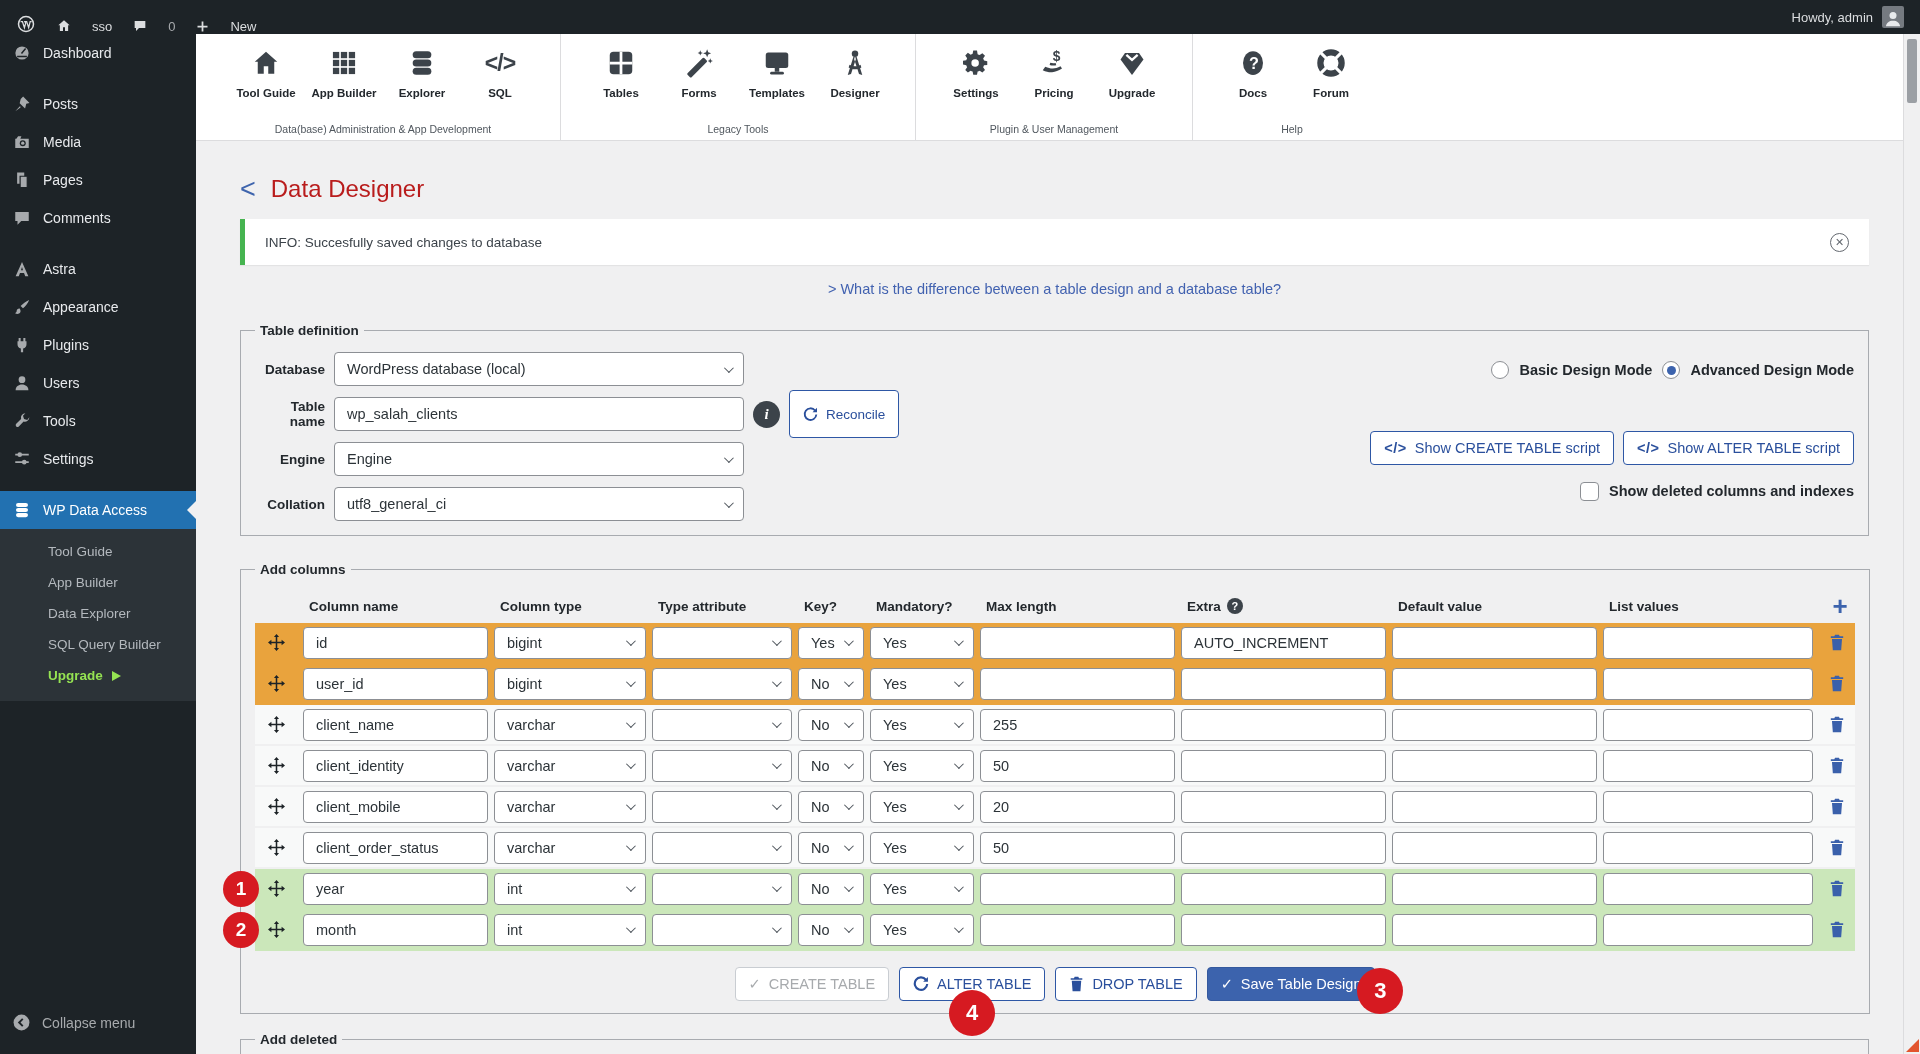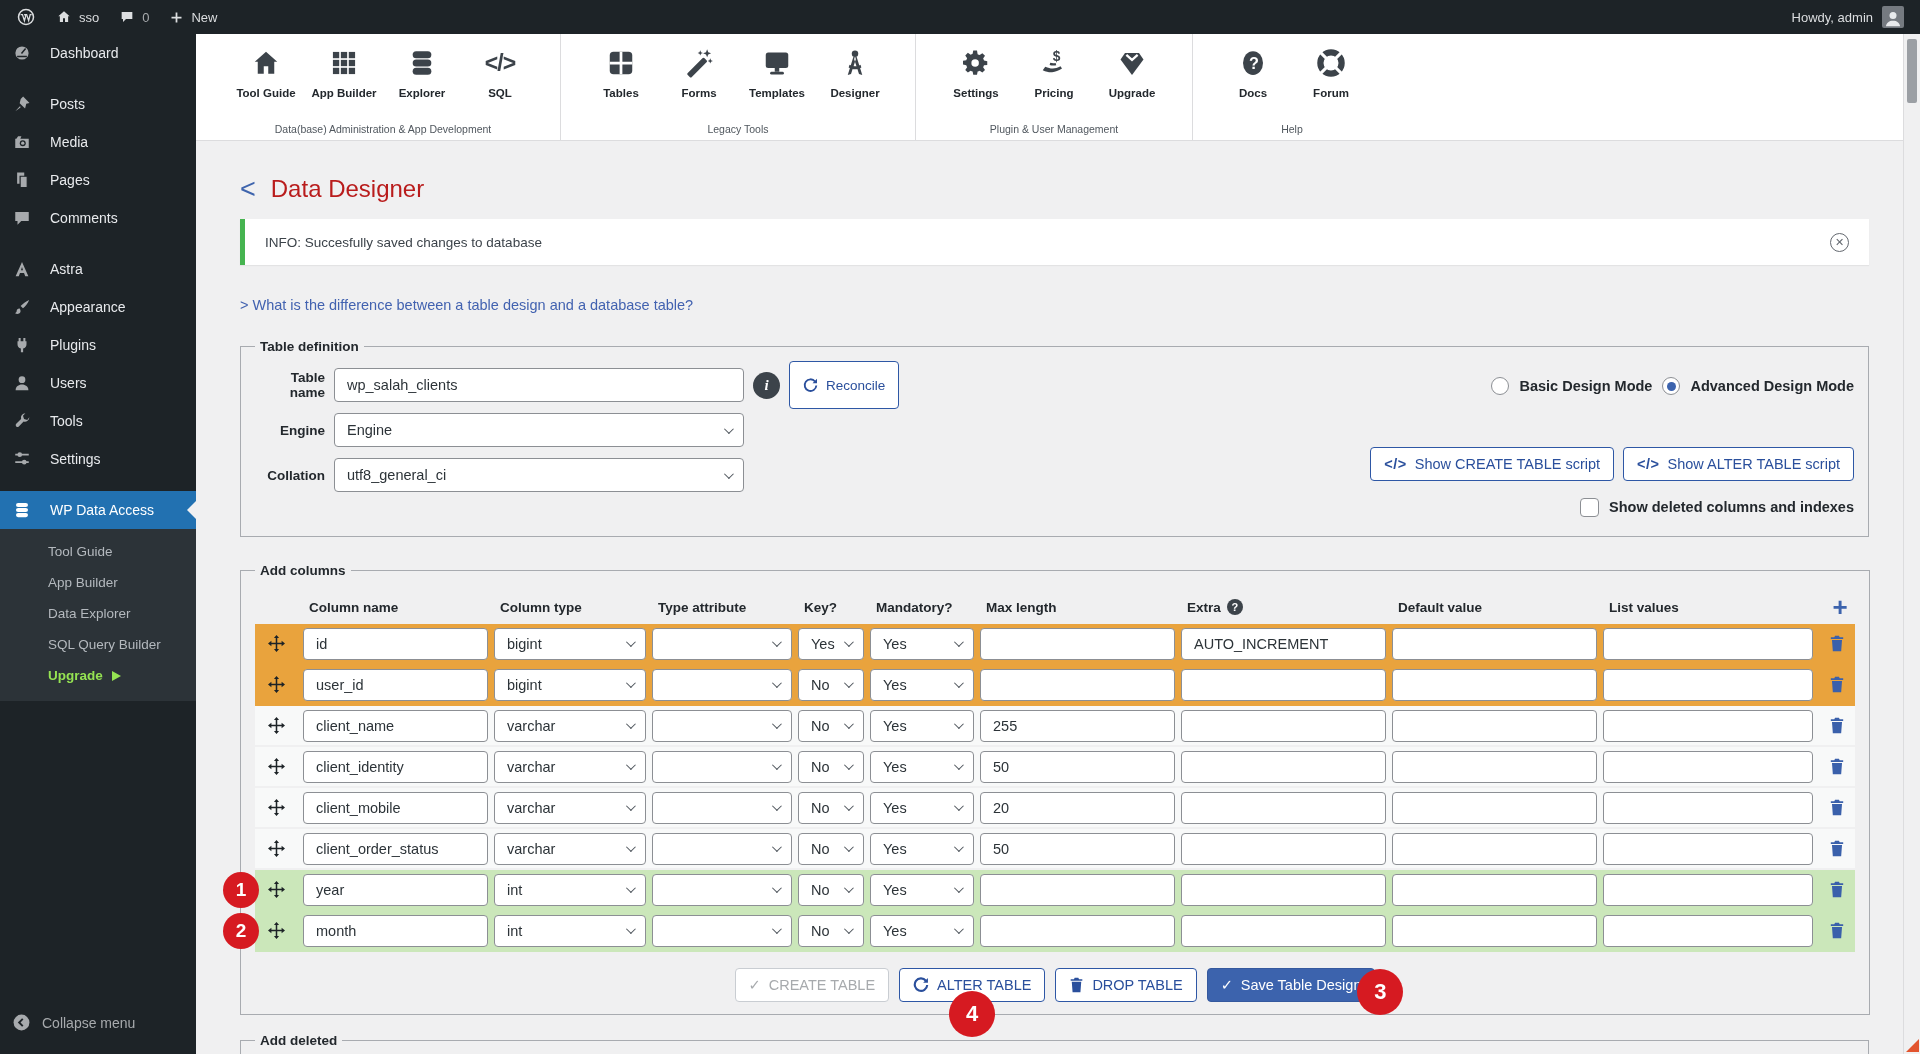--- a/index.html
+++ b/index.html
@@ -3,28 +3,28 @@
 <meta charset="utf-8">
 <style>
   *{box-sizing:border-box;margin:0;padding:0}
   html,body{width:1920px;height:1054px;overflow:hidden}
   body{font-family:"Liberation Sans",sans-serif;background:#f0f0f1;color:#2c3338;position:relative}
   svg{display:block}
 
   
   .adminbar{position:absolute;top:0;left:0;width:1920px;height:34px;background:#1d2327;color:#dcdee0;
     display:flex;align-items:center;gap:20px;padding:0 16px;font-size:13px;z-index:60}
-  .ab-item{display:flex;align-items:center;gap:7px;height:34px;cursor:pointer;color:#dcdee0}
+  .ab-item{display:flex;align-items:flex-end;gap:20px;height:34px;cursor:pointer;color:#dcdee0}
   .ab-count{color:#a7aaad}
   .ab-right{margin-left:auto;display:flex;align-items:center;gap:9px}
   .avatar{width:22px;height:22px;background:#757a80;border-radius:2px;overflow:hidden;display:flex;align-items:flex-end;justify-content:center}
 
   
   .sidebar{position:absolute;left:0;top:34px;width:196px;height:1020px;background:#1d2327;z-index:50;font-size:14px}
-  .mi{display:flex;align-items:center;gap:18px;padding:9px 8px 9px 12px;color:#e8eaed;cursor:pointer}
+  .mi{display:flex;align-items:center;gap:11px;padding:9px 8px 9px 12px;color:#e8eaed;cursor:pointer}
   .mi .micon{width:20px;height:20px;color:#a7aaad;display:flex;align-items:center;justify-content:center;flex:none}
   .mi.gap{margin-top:13px}
   .mi.active{background:#2271b1;color:#fff;position:relative}
   .mi.active .micon{color:#fff}
   .mi.active::after{content:"";position:absolute;right:0;top:50%;transform:translateY(-50%);
     border:9px solid transparent;border-right:9px solid #f0f0f1;border-left:none}
   .submenu{background:#2c3338;padding:7px 0 10px}
   .smi{padding:8px 12px 8px 48px;color:#b4b9be;font-size:13.5px;cursor:pointer}
   .smi.upgrade{color:#95e352;display:flex;align-items:center;gap:9px;font-weight:700}
   .tri-right{width:0;height:0;border-top:5px solid transparent;border-bottom:5px solid transparent;border-left:9px solid #95e352}
@@ -47,21 +47,21 @@
 
   
   .page{padding:0 34px 0 44px}
   .h1row{display:flex;align-items:center;gap:15px;margin-top:30px;height:36px}
   .backlink{color:#3e64ad;font-size:27px;line-height:30px;cursor:pointer}
   .title{font-size:24px;font-weight:400;color:#b91c1c}
   .infobox{margin-top:12px;background:#fff;border-left:5px solid #46b450;height:46px;display:flex;align-items:center;
     padding:0 20px;font-size:13.5px;color:#3c434a;box-shadow:0 1px 1px rgba(0,0,0,.05)}
   .dismiss{margin-left:auto;width:19px;height:19px;border-radius:50%;border:1.7px solid #646970;color:#646970;
     font-size:11px;line-height:1;display:flex;align-items:center;justify-content:center;cursor:pointer}
-  .helplink{margin-top:32px;height:24px;text-align:left;color:#4262b0;font-size:14.5px;cursor:pointer}
+  .helplink{margin-top:16px;height:24px;text-align:center;color:#4262b0;font-size:14.5px;cursor:pointer}
 
   fieldset{border:1px solid #a8abb0;margin-top:18px;padding:12px 14px;position:relative}
   legend{font-size:13.5px;font-weight:700;color:#23282d;padding:0 5px}
 
   .td-grid{display:flex;justify-content:space-between;align-items:flex-start}
   .td-left{display:flex;flex-direction:column;gap:7px}
   .frow{display:flex;align-items:center;gap:9px;height:38px}
   .flabel{width:70px;text-align:right;font-weight:700;font-size:13.5px;color:#23282d;flex:none}
   .sel,input.txt{background:#fff;border:1px solid #8c8f94;border-radius:4px;height:34px;font-size:14.5px;color:#2c3338;font-family:inherit}
   .sel{display:flex;align-items:center;justify-content:space-between;padding:0 12px;cursor:pointer;gap:8px}
@@ -448,20 +448,27 @@
       <span>INFO: Succesfully saved changes to database</span>
       <span class="dismiss">✕</span>
     </div>
 
     <div class="helplink">&gt; What is the difference between a table design and a database table?</div>
 
     <fieldset>
       <legend>Table definition</legend>
       <div class="td-grid">
         <div class="td-left">
+          <div class="frow">
+            <span class="flabel">Database</span>
+            <div class="sel w410">
+              <span>WordPress database (local)</span>
+              <i class="chev"></i>
+            </div>
+          </div>
           <div class="frow">
             <span class="flabel">Table name</span>
             <input class="txt w410" value="wp_salah_clients" style="">
             <span class="infocirc">i</span>
             <button class="btn small">
               <span>
                   <svg width="15" height="15" viewBox="0 0 18 18">
                     <path fill="none" stroke="currentColor" stroke-width="2.2" d="M14.5 4.2A7 7 0 1016 9"></path>
                     <path fill="currentColor" d="M16.8 1v5.4h-5.4z"></path>
                   </svg>

